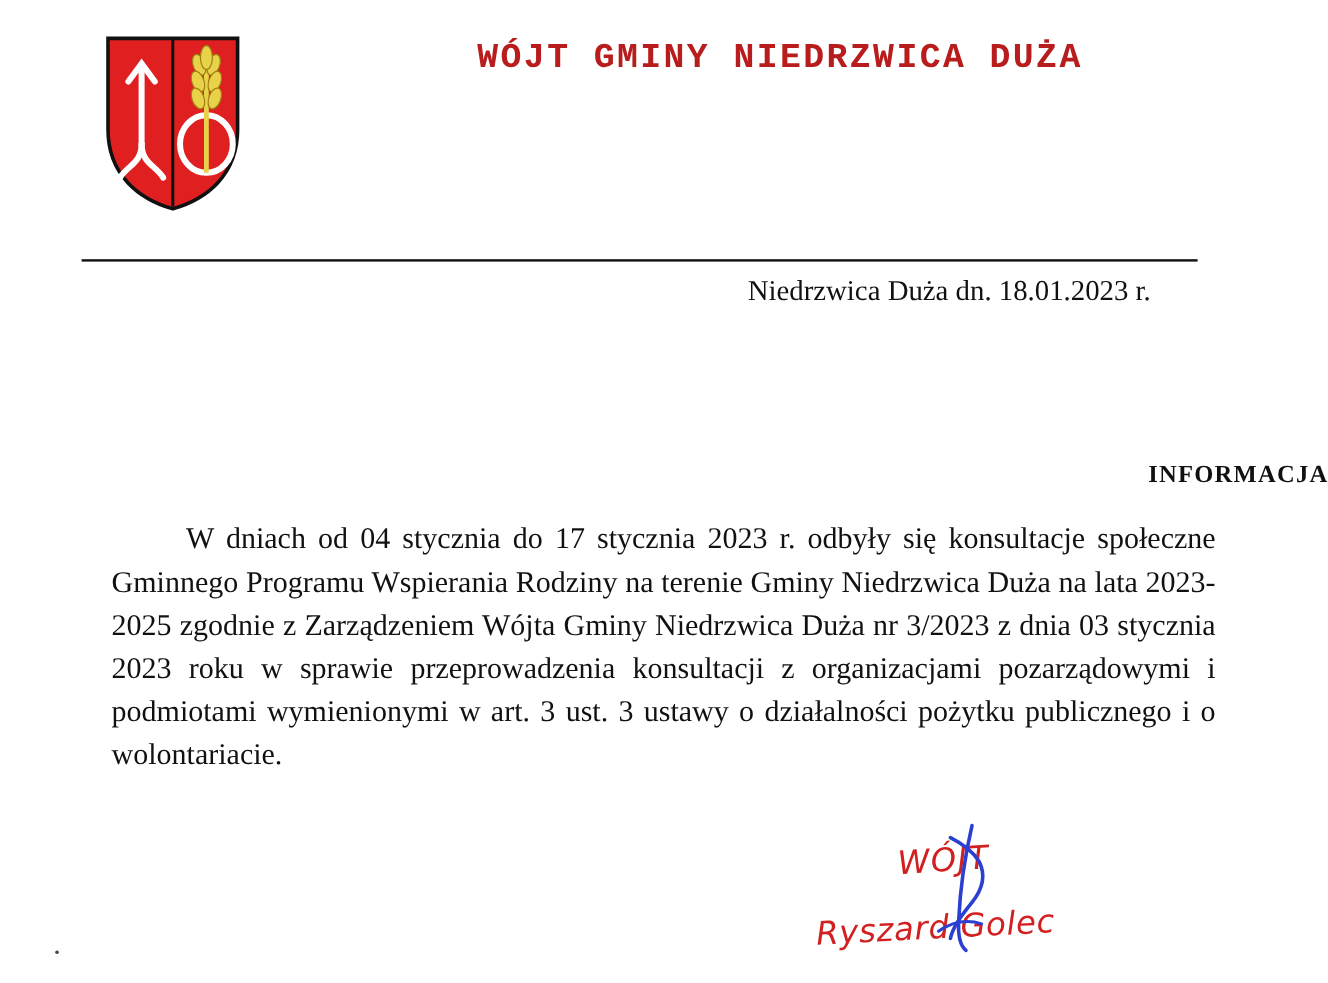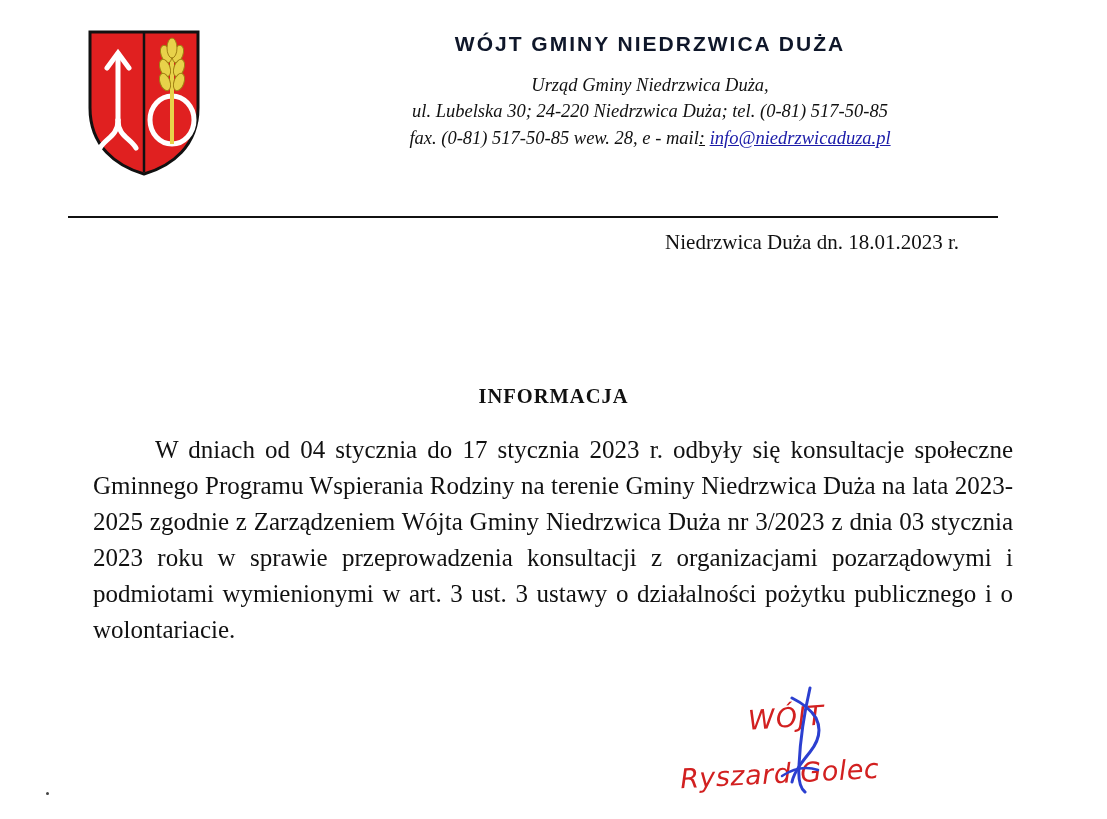--- a/index.html
+++ b/index.html
@@ -35,25 +35,25 @@
   .crest svg { display: block; }
 
   .header-text {
     position: absolute;
     left: 240px;
     top: 14px;
     width: 820px;
     text-align: center;
   }
   .office-title {
-    font-family: Liberation Sans, sans-serif;
-    font-size: 21px;
+    font-family: Liberation Mono, monospace;
+    font-size: 29px;
     font-weight: bold;
     letter-spacing: 2.0px;
-    color: #0f172a;
+    color: #b91c1c;
     white-space: nowrap;
   }
   .office-addr {
     margin-top: 16px;
     font-style: italic;
     font-size: 18.5px;
     line-height: 1.42;
     color: #111;
   }
   .office-addr .line { display: block; }
@@ -72,30 +72,30 @@
     width: 930px;
     height: 0;
     border-top: 2px solid #111;
   }
 
   
   .place-date {
     position: absolute;
     right: 148px;
     top: 230px;
-    font-size: 21px;
+    font-size: 24px;
     white-space: nowrap;
   }
 
   .doc-title {
     position: absolute;
     left: 0;
     top: 385px;
     width: 1107px;
-    text-align: center;
+    text-align: right;
     font-size: 20.5px;
     font-weight: bold;
     letter-spacing: 1px;
   }
   .doc-title span { letter-spacing: 1px; }
 
   .body-text {
     position: absolute;
     left: 93px;
     top: 432px;
@@ -187,25 +187,20 @@
           <ellipse cx="79" cy="54" rx="5" ry="9" transform="rotate(-20 79 54)"></ellipse>
           <ellipse cx="93" cy="54" rx="5" ry="9" transform="rotate(20 93 54)"></ellipse>
           <ellipse cx="86" cy="20" rx="5" ry="10"></ellipse>
         </g>
       </g>
     </svg>
   </div>
 
   <div class="header-text">
     <div class="office-title">WÓJT GMINY NIEDRZWICA DUŻA</div>
-    <div class="office-addr">
-      <span class="line">Urząd Gminy Niedrzwica Duża,</span>
-      <span class="line">ul. Lubelska 30; 24-220 Niedrzwica Duża; tel. (0-81) 517-50-85</span>
-      <span class="line"><span>fax. (0-81) 517-50-85 wew. 28, e - mail</span><span class="colon-underline">:</span> <a class="mail-link" href="#">info@niedrzwicaduza.pl</a> </span>
-    </div>
   </div>
 
   <div class="rule"></div>
 </div>
 
 <div class="place-date">Niedrzwica Duża dn. 18.01.2023 r.</div>
 
 <div class="doc-title">
   <span>INFORMACJA</span>
 </div>

